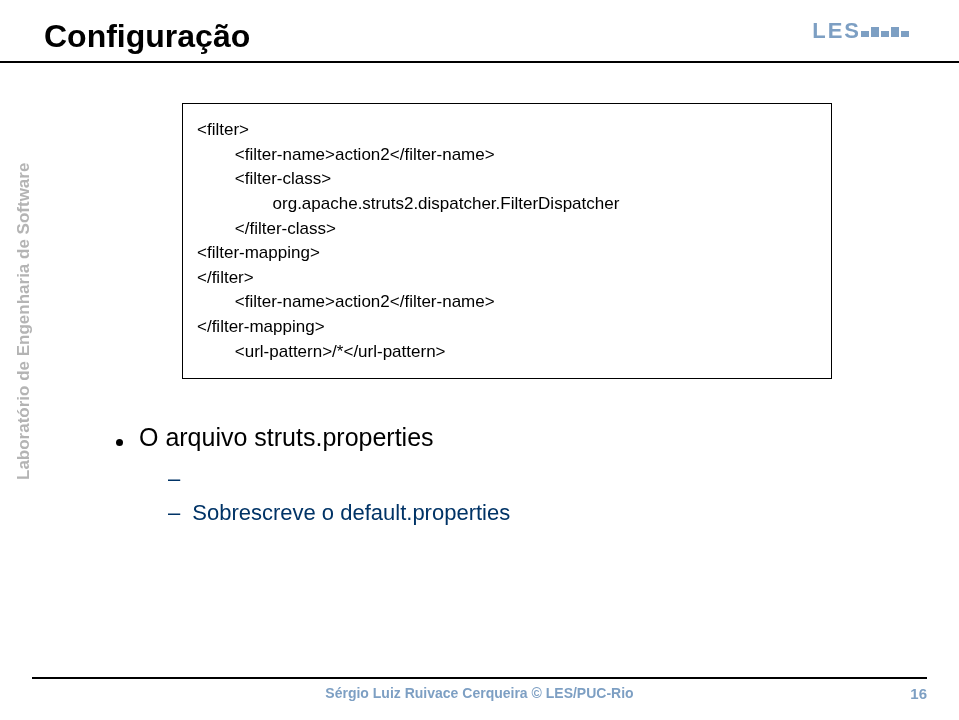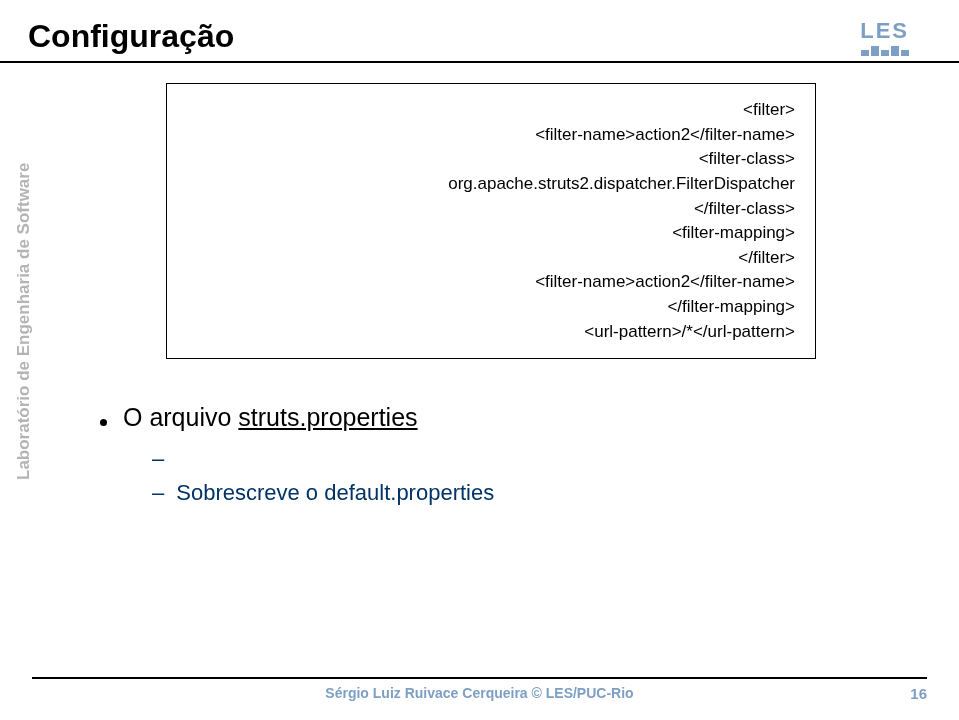--- a/index.html
+++ b/index.html
@@ -8,42 +8,41 @@
     height: 720px;
     background: #ffffff;
     font-family: Verdana, Arial, sans-serif;
     position: relative;
     overflow: hidden;
   }
   .slide {
     width: 100%;
     height: 100%;
     position: relative;
-    padding: 18px 32px 0 16px;
+    padding: 18px 32px 0 32px;
     border-radius: 7px;
   }
   .title {
     font-size: 32px;
     font-weight: bold;
     color: #000;
     margin-left: 12px;
   }
   .underline {
     height: 2px;
     background: #000;
     margin-top: 6px;
     margin-left: -32px;
     margin-right: -32px;
   }
   .logo {
     position: absolute;
     top: 18px;
     right: 50px;
     display: flex;
-    flex-direction: column;
     align-items: center;
     color: #7d9fc3;
   }
   .logo-text {
     font-size: 22px;
     font-weight: bold;
     letter-spacing: 2px;
   }
   .logo-bars {
     display: flex;
@@ -64,22 +63,21 @@
     transform-origin: left top;
     font-size: 17px;
     font-weight: bold;
     color: #b4b4b4;
     letter-spacing: 0px;
     white-space: nowrap;
     margin-top: 370px;
   }
   .content-area {
     margin-left: 60px;
-    margin-top: 20px;
-    text-align: right;
+    margin-top: 40px;
   }
   .code-box {
     border: 1.5px solid #000;
     padding: 14px 20px 14px 14px;
     width: 650px;
     font-family: Arial, Helvetica, sans-serif;
     font-size: 17px;
     line-height: 1.45;
     background: #fff;
     margin-left: 90px;
@@ -101,21 +99,20 @@
     height: 7px;
     background: #000;
     border-radius: 50%;
     flex-shrink: 0;
     margin-top: 12px;
   }
   .bullet-main-text {
     font-size: 25px;
   }
   .link-like {
-    text-decoration: underline;
   }
   .sub-bullet {
     display: flex;
     align-items: baseline;
     gap: 12px;
     margin-left: 52px;
     font-size: 22px;
     color: #003366;
     margin-bottom: 8px;
   }

